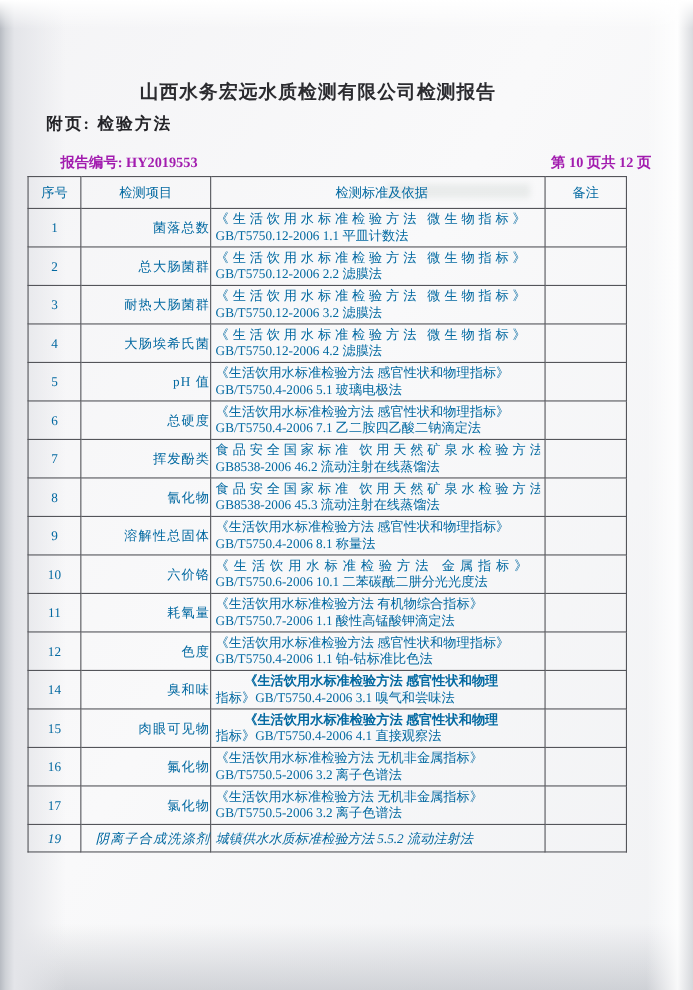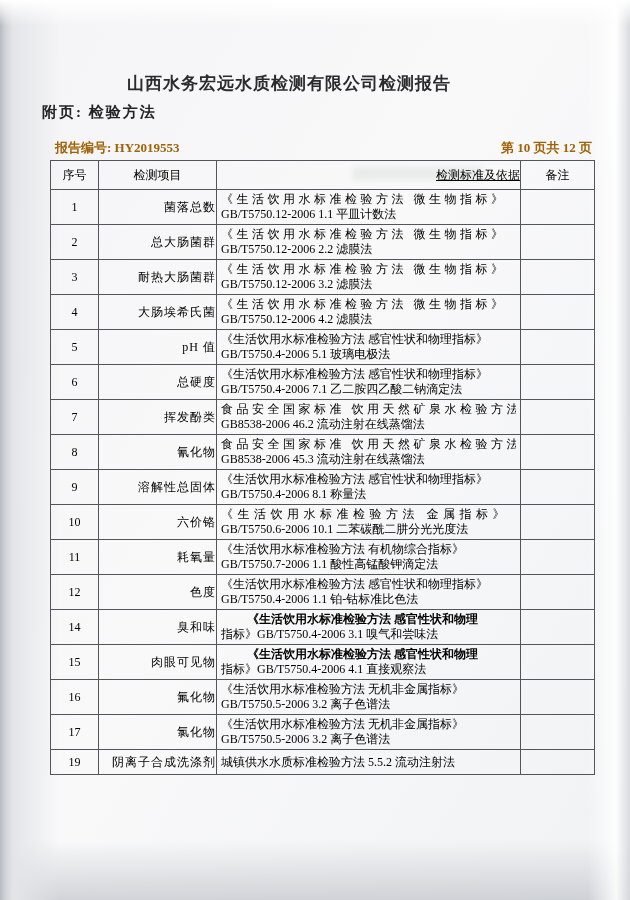--- a/index.html
+++ b/index.html
@@ -20,33 +20,33 @@
     font-family:"Liberation Sans","DejaVu Sans",sans-serif;
     font-size:17px;font-weight:bold;color:#2b2b2f;letter-spacing:1px;
   }
   .subtitle{
     position:absolute;top:103px;left:42px;
     font-size:15px;font-weight:bold;color:#232327;letter-spacing:2px;
   }
   .meta{
     position:absolute;top:139px;left:55px;right:38px;
     display:flex;justify-content:space-between;
-    font-size:13px;font-weight:bold;color:#a16207;
+    font-size:13px;font-weight:bold;color:#a21caf;
   }
   table{
-    position:absolute;left:50px;top:160px;width:544px;
+    position:absolute;left:25px;top:160px;width:544px;
     border-collapse:collapse;table-layout:fixed;
-    font-size:12px;color:#000000;
+    font-size:12px;color:#0369a1;
   }
   th,td{border:1px solid #54555a;padding:0;vertical-align:middle;}
   thead tr{height:29px;}
   tbody tr{height:35px;}
-  tbody tr:last-child{height:25px;}
+  tbody tr:last-child{height:25px;font-style:italic;}
   th{font-weight:normal;text-align:center;}
-  th.std-h{text-align:right;padding-left:7px;text-decoration:underline;}
+  th.std-h{text-align:center;padding-left:7px;}
   col.c1{width:48px;} col.c2{width:118px;} col.c3{width:304px;} col.c4{width:74px;}
   td.c-no{text-align:center;}
   td.c-item{text-align:right;letter-spacing:1px;}
   td.c-std{padding:1px 4px;}
   .l1,.l2{line-height:15px;white-space:nowrap;overflow:hidden;}
   .l1.wide{letter-spacing:3.5px;}
   .l1.xwide{letter-spacing:4.5px;}
   .l1.indent{text-indent:26px;font-weight:bold;}
   .ghost{
     position:absolute;top:167px;left:352px;width:130px;height:13px;

